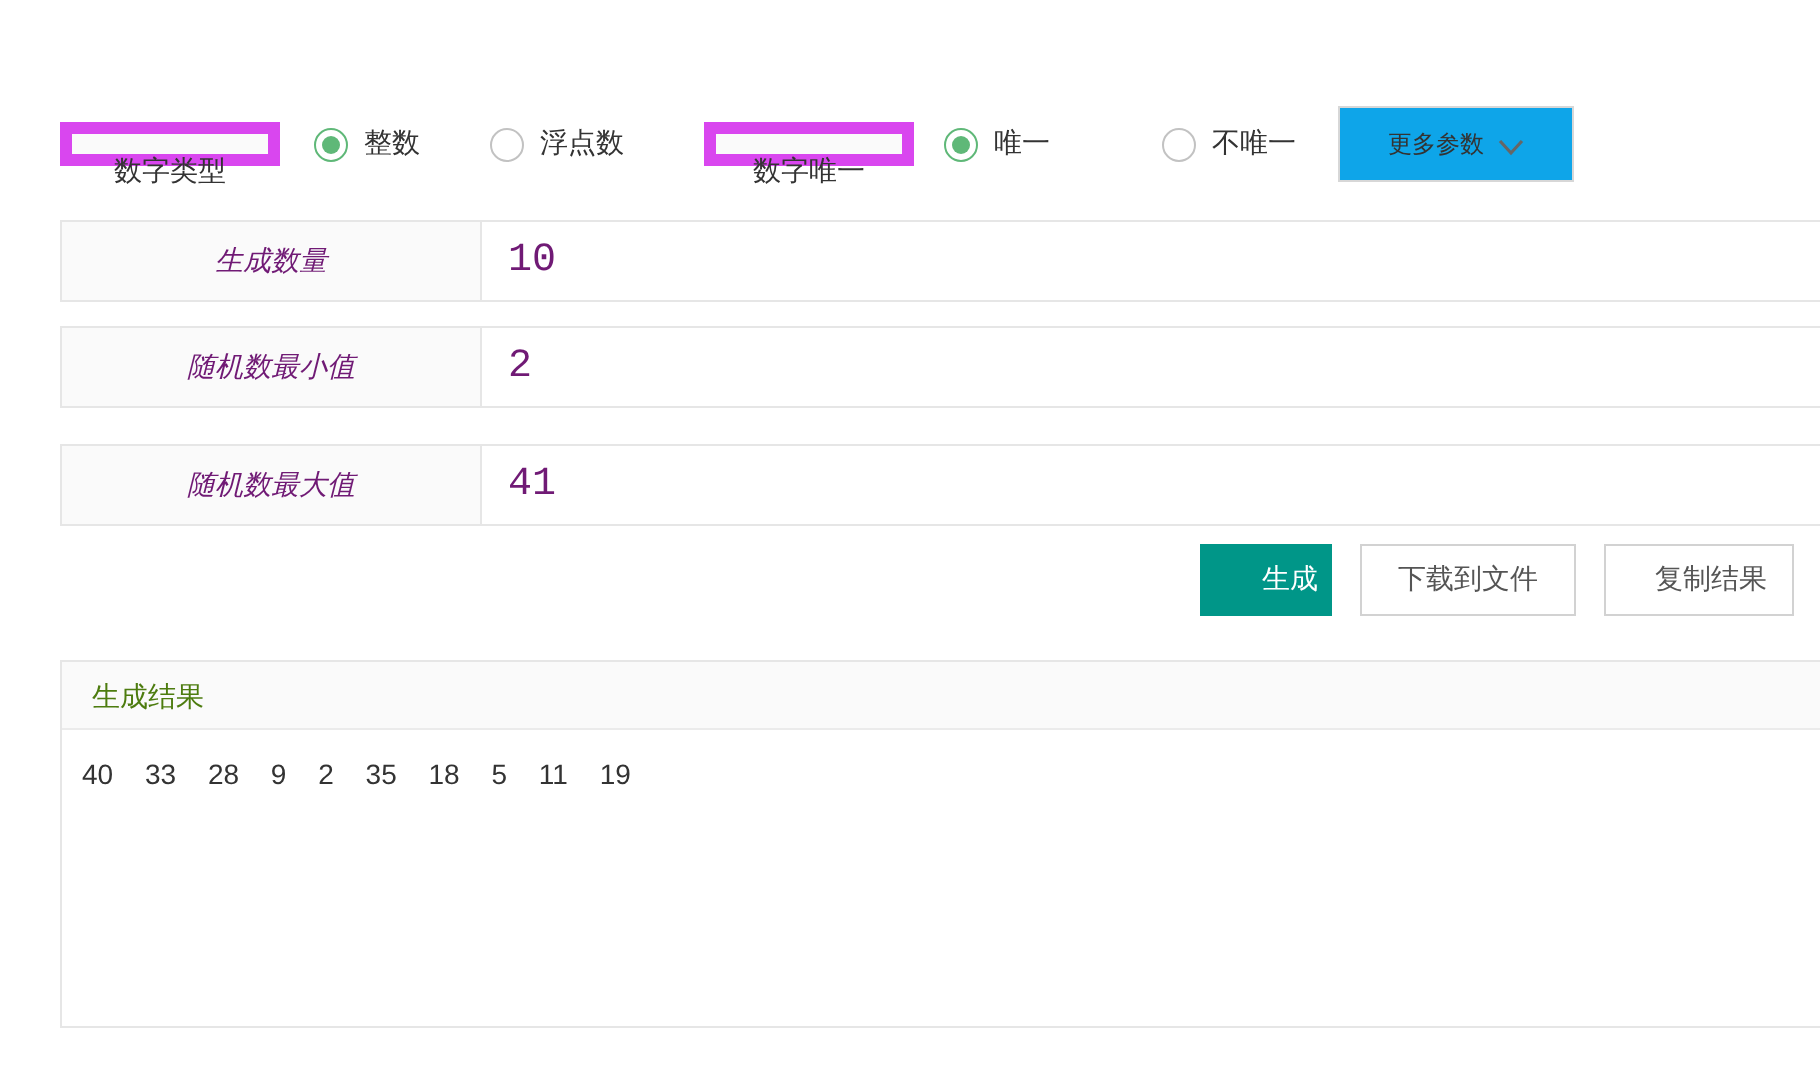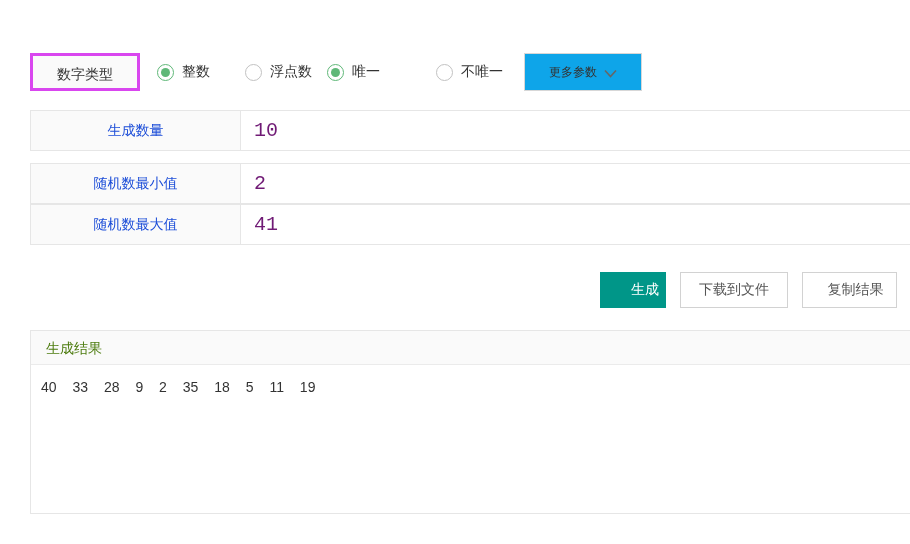--- a/index.html
+++ b/index.html
@@ -14,22 +14,22 @@
   }
 
   
   .topbar {
     position: absolute; top: 53px; left: 30px;
     height: 38px;
     display: flex; align-items: center;
     white-space: nowrap;
   }
   .label-box {
-    height: 38px; line-height: 36px;
-    border: 3px solid #d946ef;
+    height: 22px; line-height: 36px;
+    border: 6px solid #d946ef;
     background: #fafafa;
     text-align: center;
     color: #333;
   }
   .label-box.w1 { width: 110px; }
   .label-box.w2 { width: 105px; margin-left: 40px; }
 
   .radio {
     display: inline-flex; align-items: center;
     cursor: pointer;
@@ -70,27 +70,28 @@
   .field-row {
     position: absolute; left: 30px;
     width: 880px; height: 41px;
     border: 1px solid #e6e6e6;
     border-right: none;
     display: flex;
     background: #fff;
   }
   .field-row.f1 { top: 110px; }
   .field-row.f2 { top: 163px; }
-  .field-row.f3 { top: 204px; }
+  .field-row.f3 { top: 222px; }
   .field-label {
     width: 210px; flex: none;
     background: #fafafa;
     border-right: 1px solid #e6e6e6;
     display: flex; align-items: center; justify-content: center;
-    color: #1d4ed8;
+    color: #701a75;
+    font-style: italic;
   }
   .field-input {
     flex: 1;
     border: none; outline: none;
     padding: 0 0 0 13px;
     font-family: Liberation Mono, monospace; font-size: 20px; color: #701a75;
     background: #fff;
   }
 
   
@@ -147,20 +148,21 @@
         <span class="radio-dot"></span>
       </span>
     <span class="radio-label">整数</span>
   </label>
 
   <label class="radio r-flt">
     <span class="radio-circle"></span>
     <span class="radio-label">浮点数</span>
   </label>
 
+  <div class="label-box w2">数字唯一</div>
 
   <label class="radio r-uni">
     <span class="radio-circle checked">
         <span class="radio-dot"></span>
       </span>
     <span class="radio-label">唯一</span>
   </label>
 
   <label class="radio r-nuni">
     <span class="radio-circle"></span>

